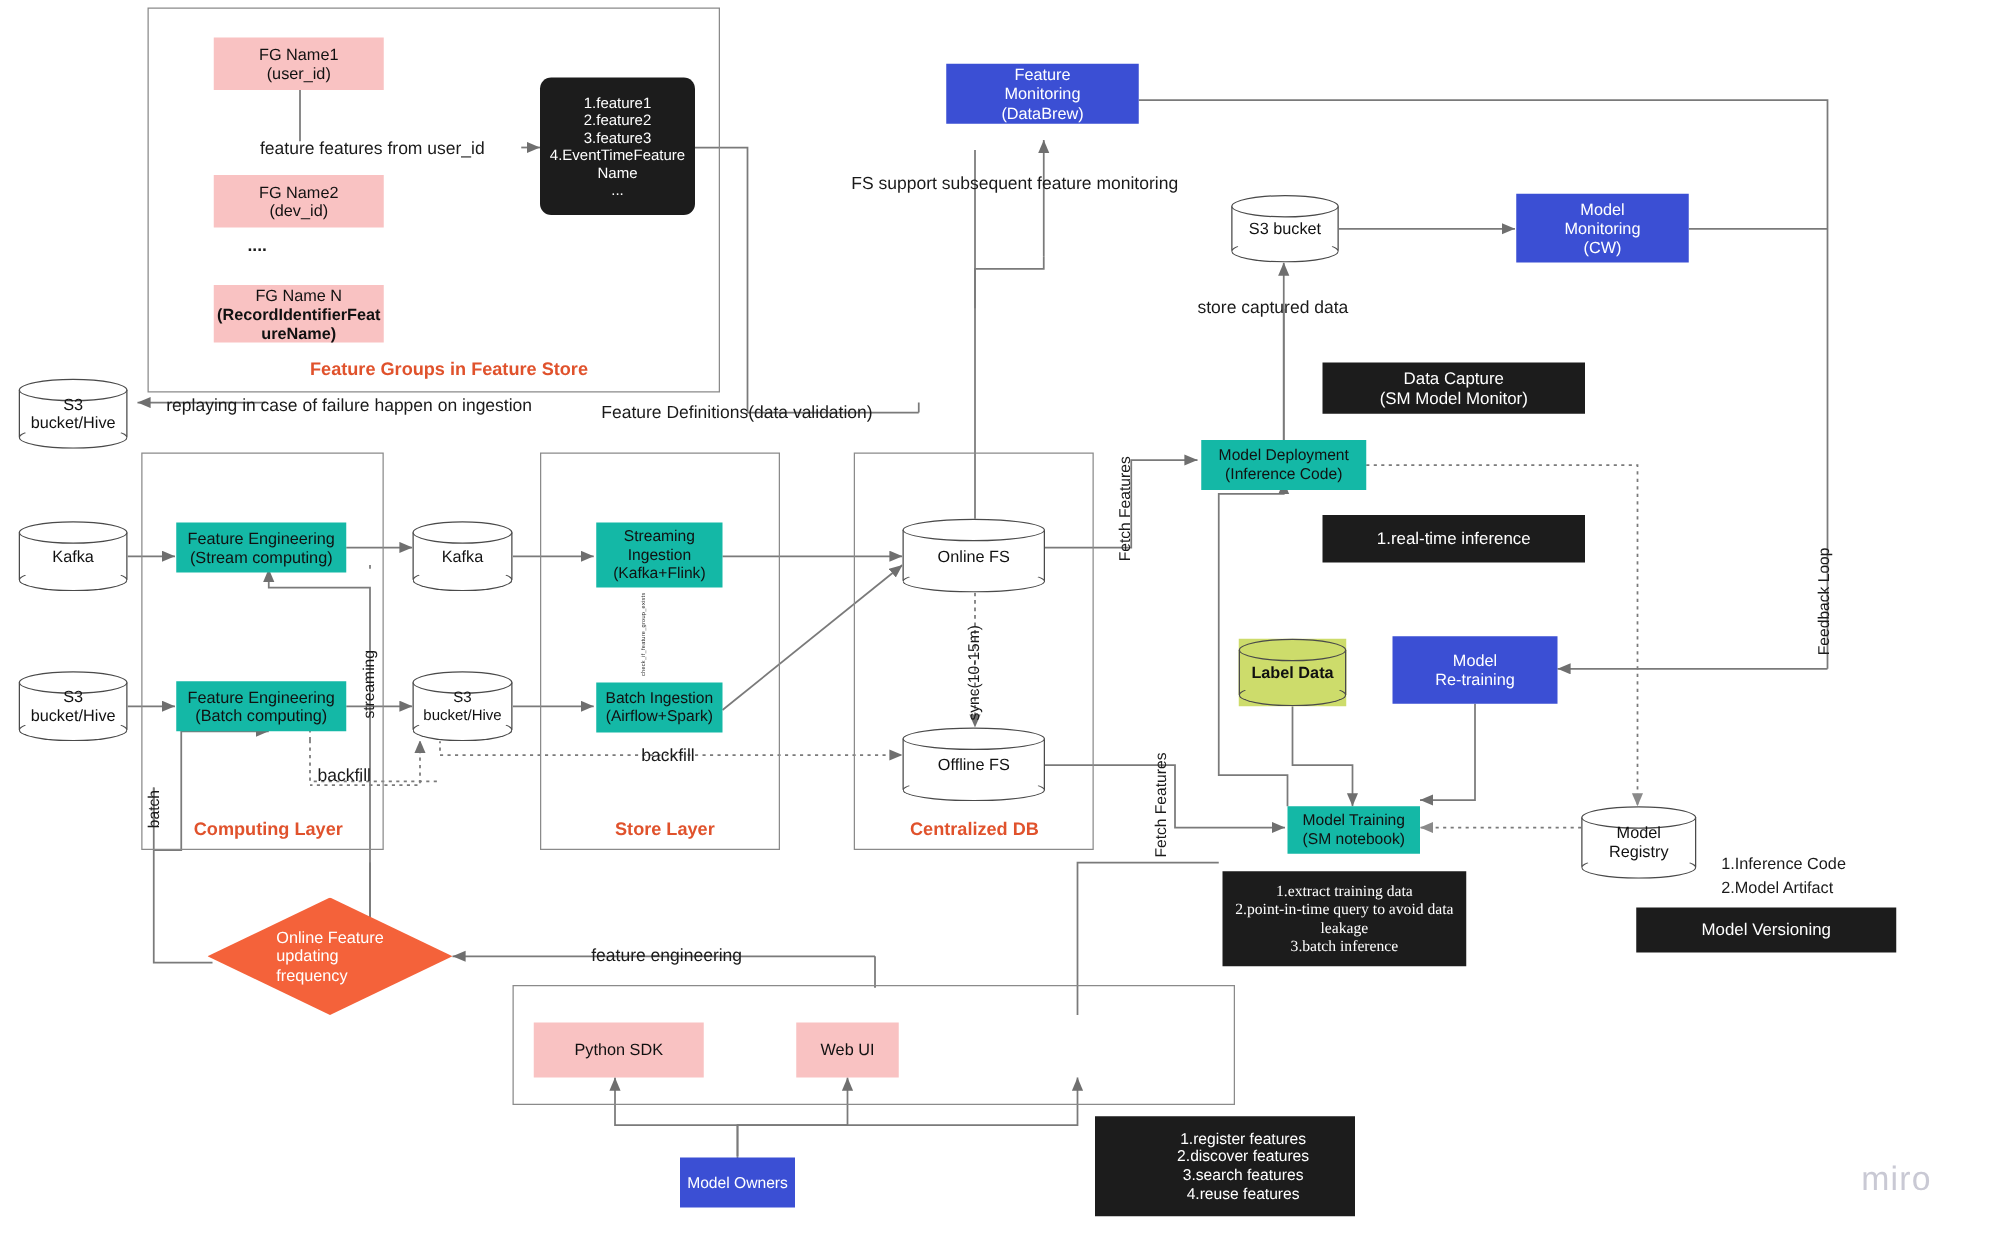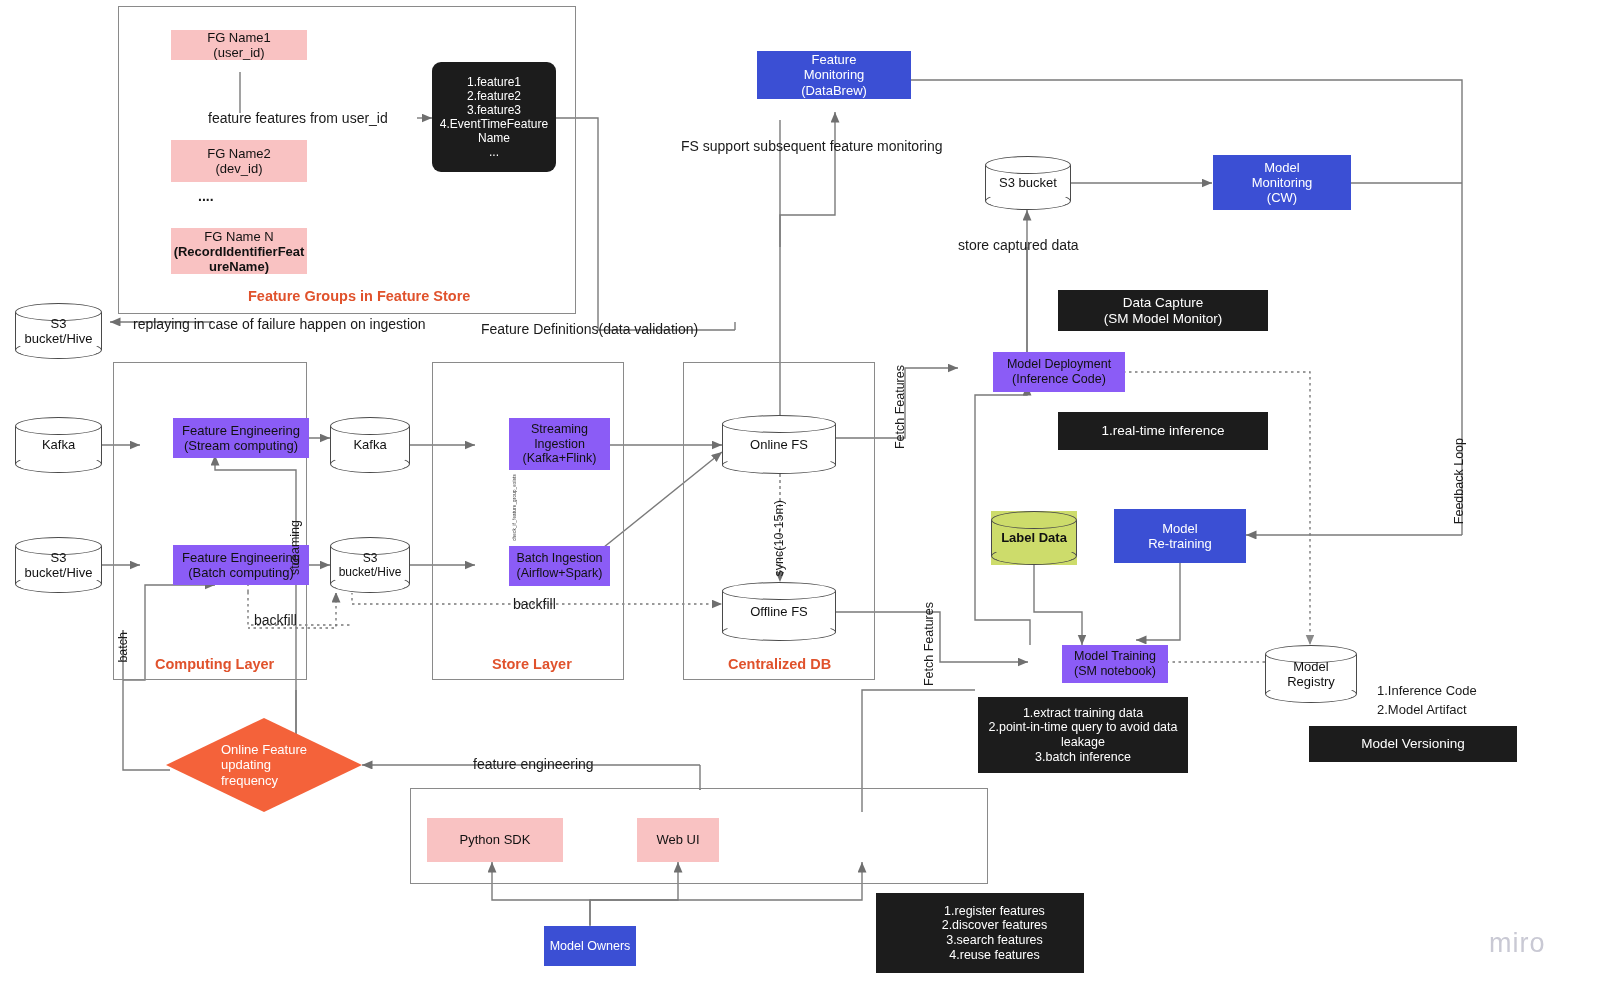--- a/index.html
+++ b/index.html
@@ -12,21 +12,21 @@
     position:relative;
   }
   #canvas{position:absolute;left:0;top:0;width:1600px;height:1005px;}
   svg.wires{position:absolute;left:0;top:0;width:1600px;height:1005px;pointer-events:none;}
 
   
   .node{position:absolute;box-sizing:border-box;display:flex;align-items:center;justify-content:center;text-align:center;}
   .node .lbl{white-space:pre-line;line-height:1.18;}
 
   .box-pink{background:#f9c2c2;color:#111;font-size:13px;}
-  .box-yellow{background:#8b5cf6;color:#111;font-size:13px;margin-left:32px;}
+  .box-yellow{background:#14b8a6;color:#111;font-size:13px;}
   .box-blue{background:#3b4fd4;color:#fff;font-size:13px;}
   .box-black{background:#1c1c1c;color:#fff;font-size:13.5px;border-radius:0;}
   .box-black.sq{border-radius:9px;}
 
   
   .group{position:absolute;border:1.4px solid #8a8a8a;background:transparent;box-sizing:border-box;}
   .group-title{position:absolute;color:#e0522c;font-weight:bold;font-size:14.5px;white-space:nowrap;}
 
   
   .ftext{position:absolute;color:#1a1a1a;font-size:14px;white-space:pre;line-height:1.25;}
@@ -169,21 +169,21 @@
   <div class="group-title" style="left:155px;top:656px;">Computing Layer</div>
 
   <div class="group" style="left:432px;top:362px;width:192px;height:318px;"></div>
   <div class="group-title" style="left:492px;top:656px;">Store Layer</div>
 
   <div class="group" style="left:683px;top:362px;width:192px;height:318px;"></div>
   <div class="group-title" style="left:728px;top:656px;">Centralized DB</div>
 
   <div class="group" style="left:410px;top:788px;width:578px;height:96px;"></div>
 
-  <div class="node box-pink" style="left:171px;top:30px;width:136px;height:30px;">
+  <div class="node box-pink" style="left:171px;top:30px;width:136px;height:42px;">
     <span class="lbl">FG Name1
 (user_id)</span>
   </div>
 
   <div class="ftext" style="left:208px;top:110px;">feature features from user_id</div>
 
   <div class="node box-black sq" style="left:432px;top:62px;width:124px;height:110px;">
     <span class="lbl" style="font-size:12px;">1.feature1
 2.feature2
 3.feature3
@@ -333,21 +333,21 @@
   <div class="node box-blue" style="left:1114px;top:509px;width:132px;height:54px;">
     <span class="lbl">Model
 Re-training</span>
   </div>
 
   <div class="node box-yellow" style="left:1030px;top:645px;width:106px;height:38px;">
     <span class="lbl" style="font-size:12.5px;">Model Training
 (SM notebook)</span>
   </div>
 
-  <div class="node box-black" style="left:978px;top:697px;width:210px;height:76px;">
+  <div class="node box-black" style="left:978px;top:697px;width:195px;height:76px;font-family:Liberation Serif, serif;">
     <span class="lbl" style="font-size:12.5px;">1.extract training data
 2.point-in-time query to avoid data
 leakage
 3.batch inference</span>
   </div>
 
   <div class="cyl white" style="left:1265px;top:645px;width:92px;height:58px;">
     <div class="body"></div>
       <div class="bot"></div>
       <div class="top"></div>

